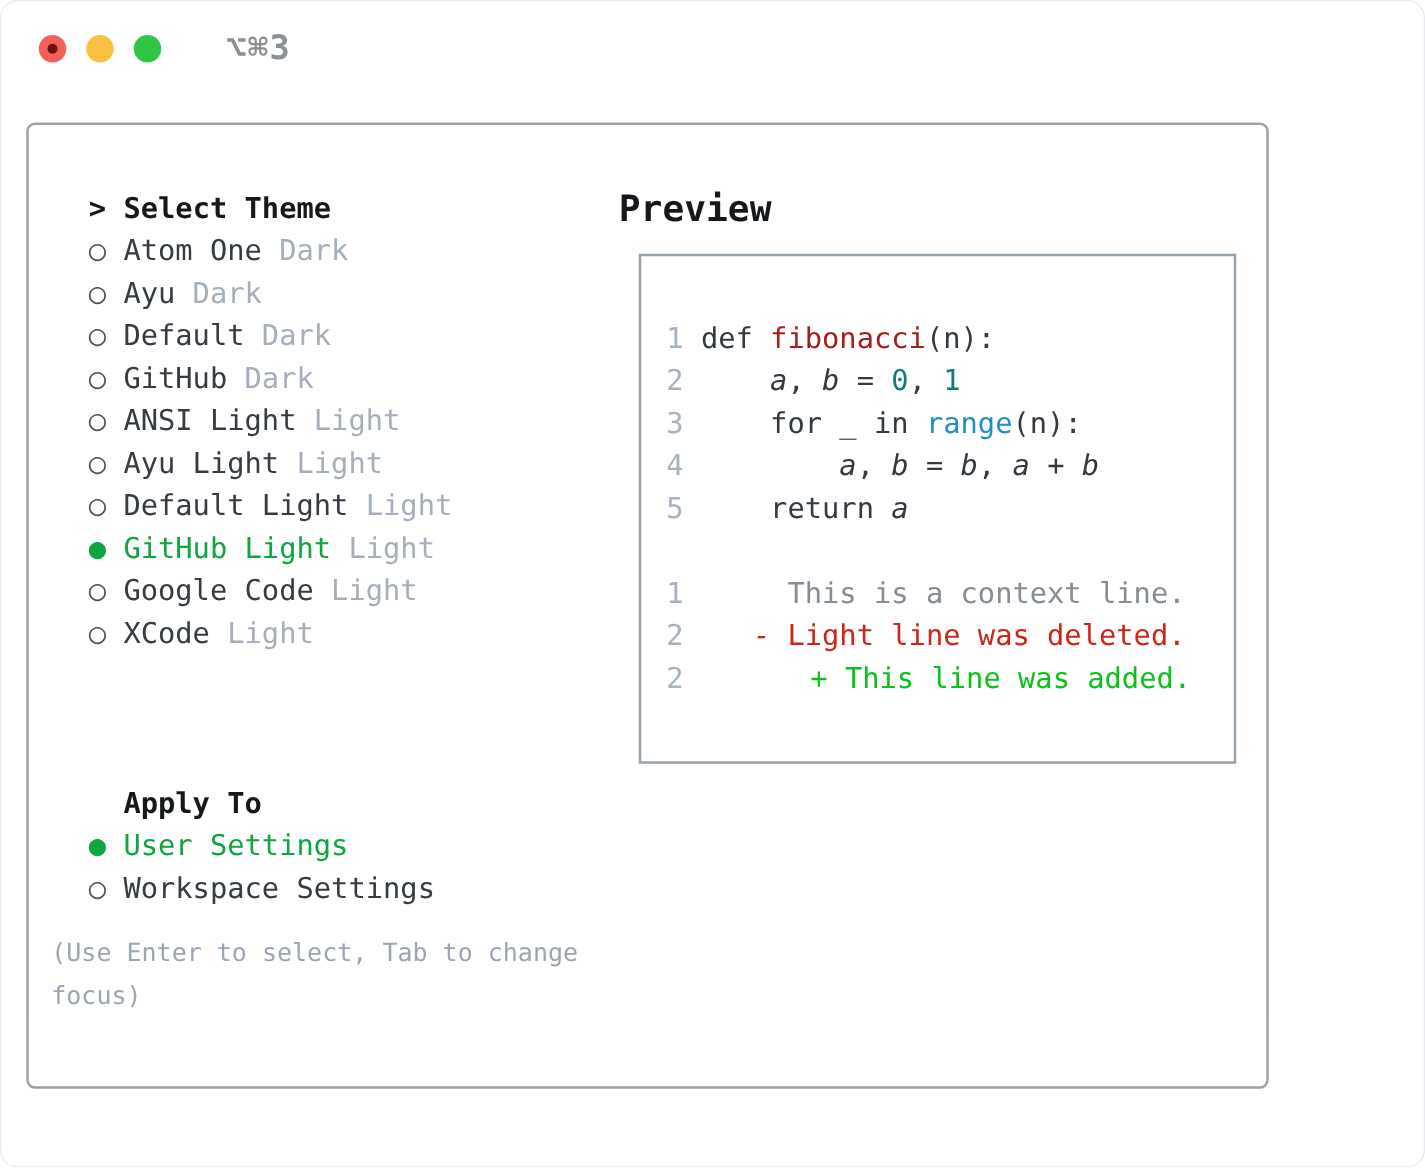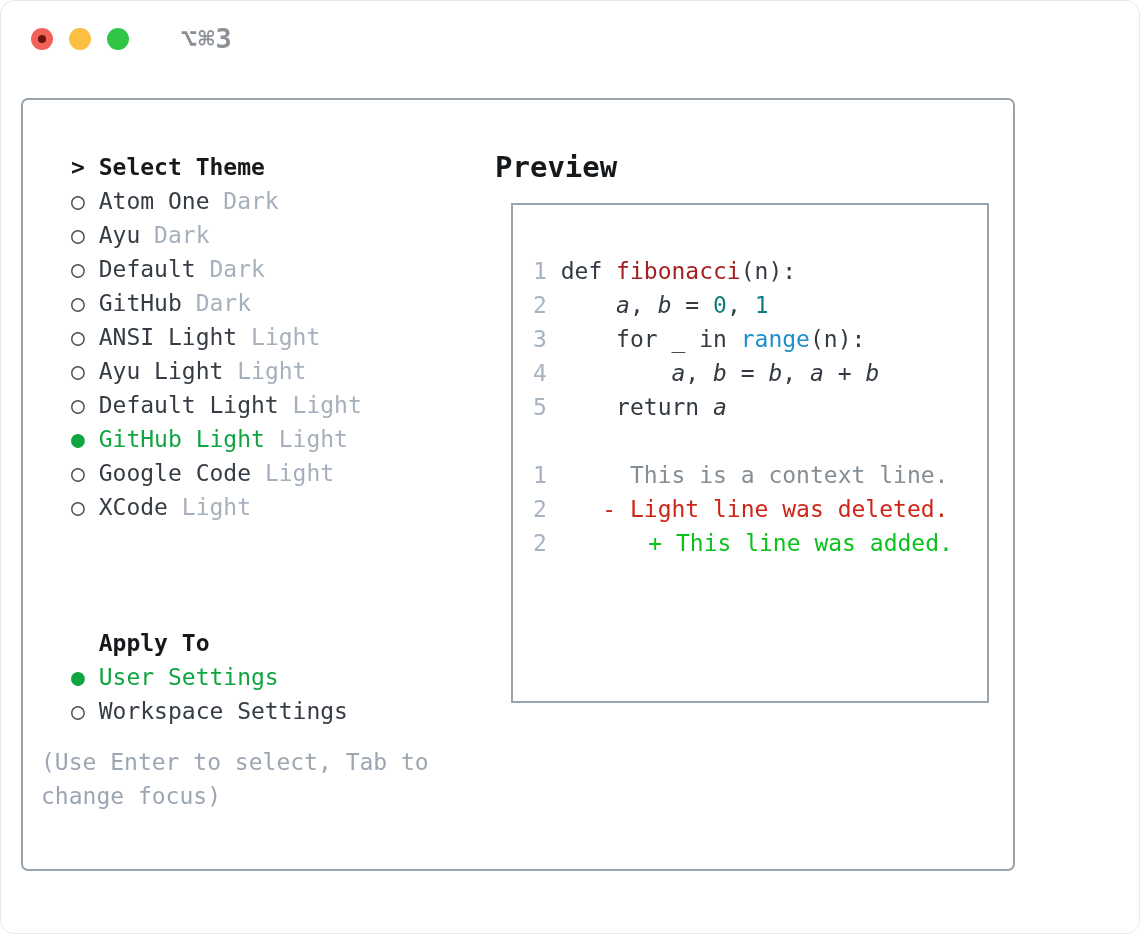--- a/index.html
+++ b/index.html
@@ -34,39 +34,39 @@
     position:absolute;left:20px;top:97px;width:994px;height:773px;
     border:2px solid var(--border-gray);border-radius:7px;box-sizing:border-box;
     background:#ffffff;
   }
   .row{height:34px;line-height:34px;white-space:pre;font-size:23px;margin-left:30px;}
   
   .theme-block{position:absolute;left:18px;top:50px;width:452px;}
   .apply-block{position:absolute;left:18px;top:526px;width:452px;}
   .hint-block{
     position:absolute;left:18px;top:645px;width:452px;
-    font-size:23px;line-height:34px;color:var(--hint-gray);white-space:normal;
+    font-size:20px;line-height:34px;color:var(--hint-gray);white-space:normal;
     word-break:normal;
   }
   .menu-header{font-weight:700;color:var(--header-black);}
   .bullet{color:#4a525a;}
   .bullet.sel{color:var(--accent-green);}
   .tname{color:var(--label-dark);}
   .tname.sel{color:var(--accent-green);}
   .tvariant{color:var(--variant-gray);}
   .opt-label{color:var(--label-dark);}
   .opt-label.sel{color:var(--accent-green);}
   .theme-row{cursor:pointer;}
   
   .preview-header{
     position:absolute;left:472px;top:50px;font-size:29px;line-height:34px;
     font-weight:700;color:var(--header-black);white-space:pre;
   }
   .preview-box{
-    position:absolute;left:488px;top:103px;width:478px;height:500px;
+    position:absolute;left:488px;top:103px;width:478px;height:408px;
     border:2px solid var(--border-gray);box-sizing:border-box;background:#ffffff;
     padding:49px 0 0 20px;overflow:hidden;
   }
   .code-line{height:34px;line-height:34px;white-space:pre;font-size:23px;}
   .lnum{color:var(--line-number-gray);}
   .c-code{color:var(--code-text);}
   .c-func{color:var(--function-red);}
   .c-var{color:var(--code-text);font-style:italic;}
   .c-num{color:var(--number-teal);}
   .c-builtin{color:var(--builtin-blue);}

